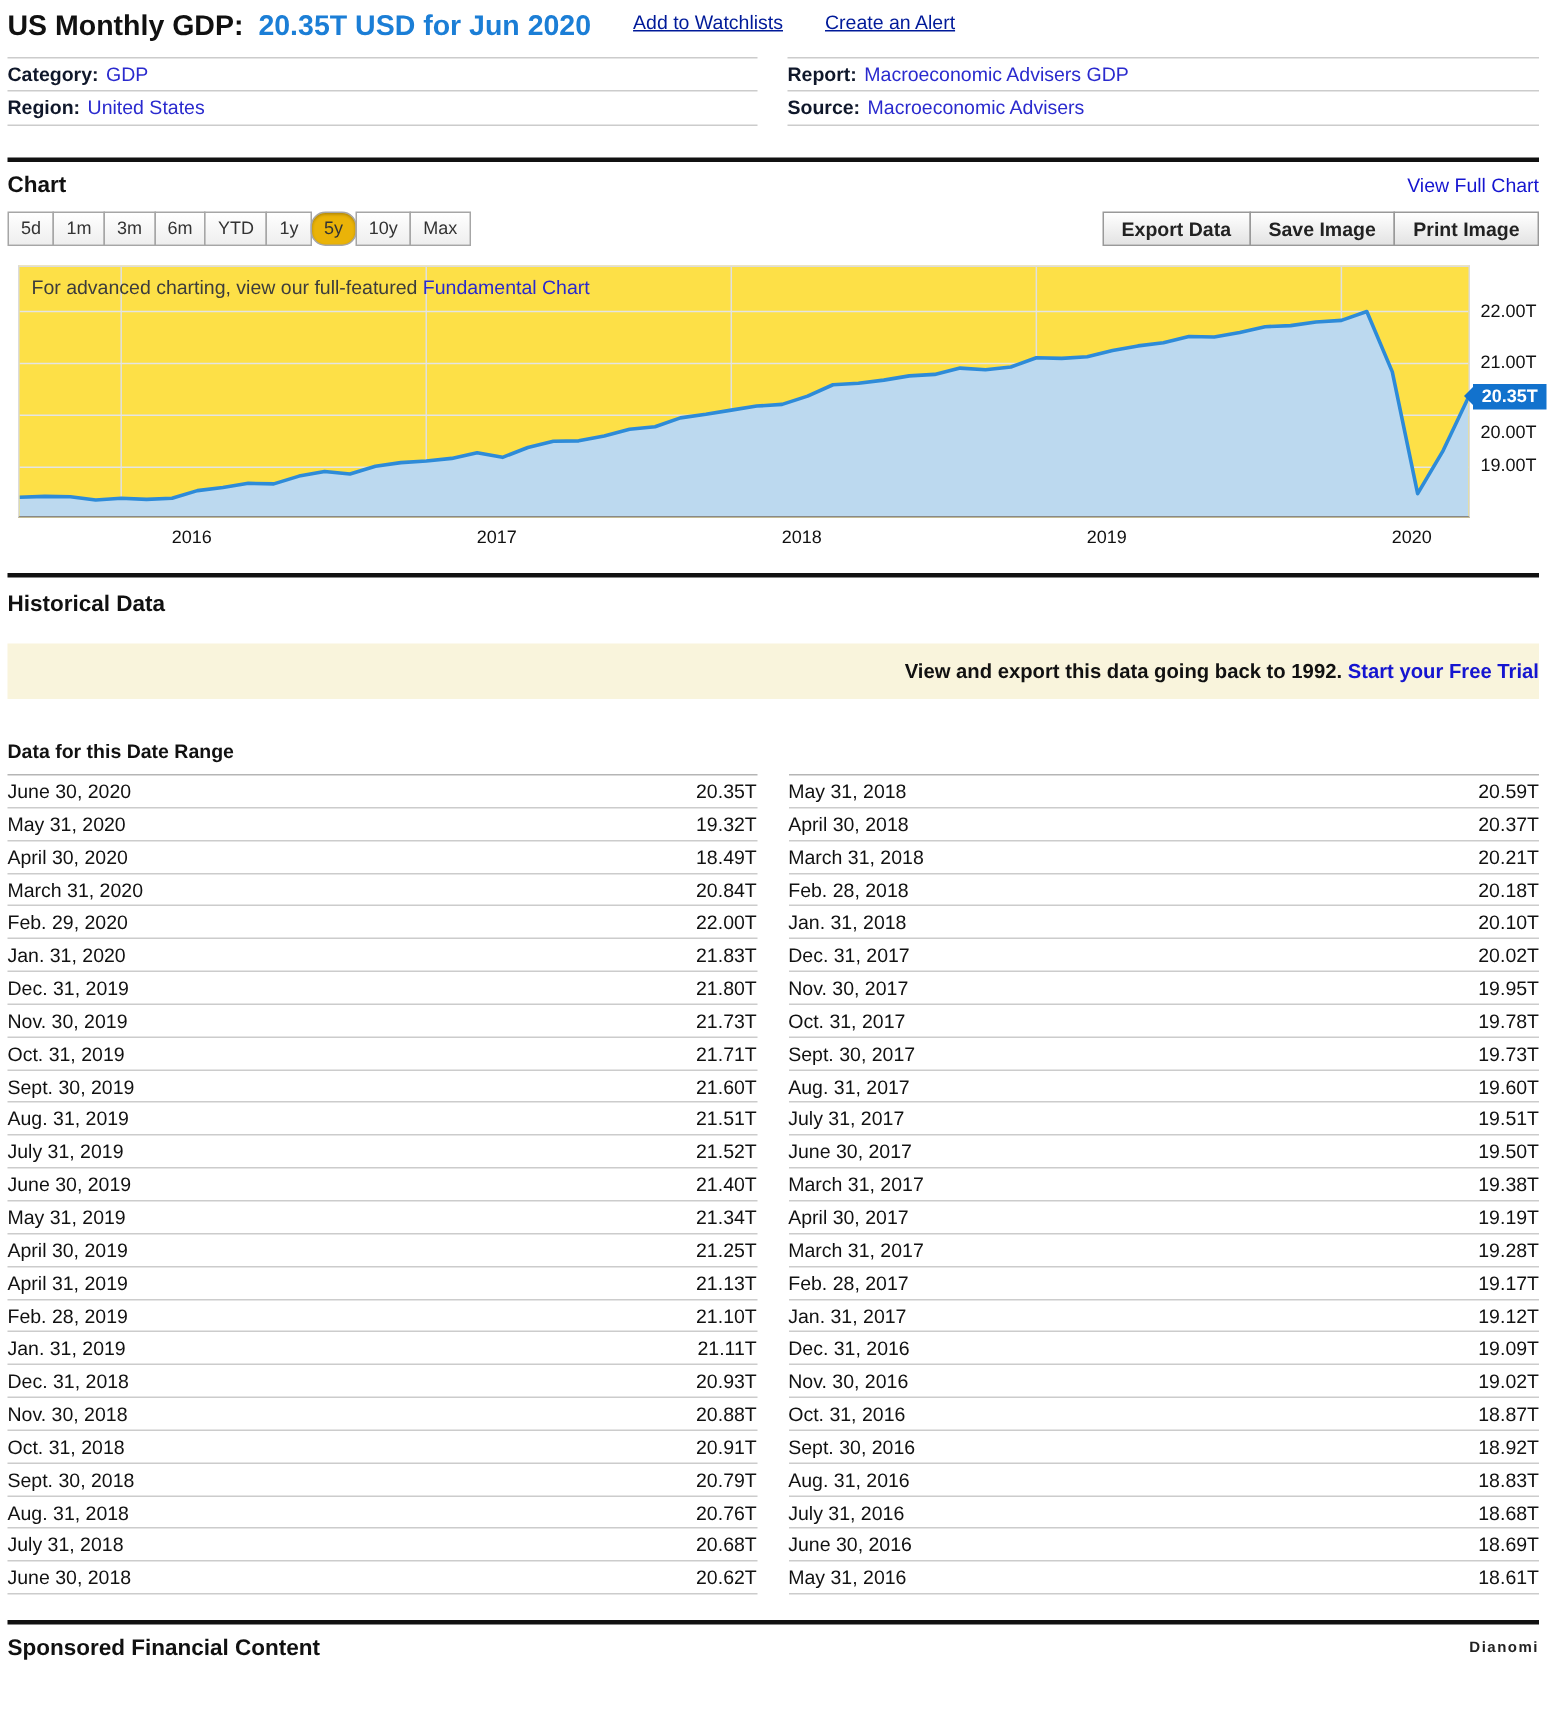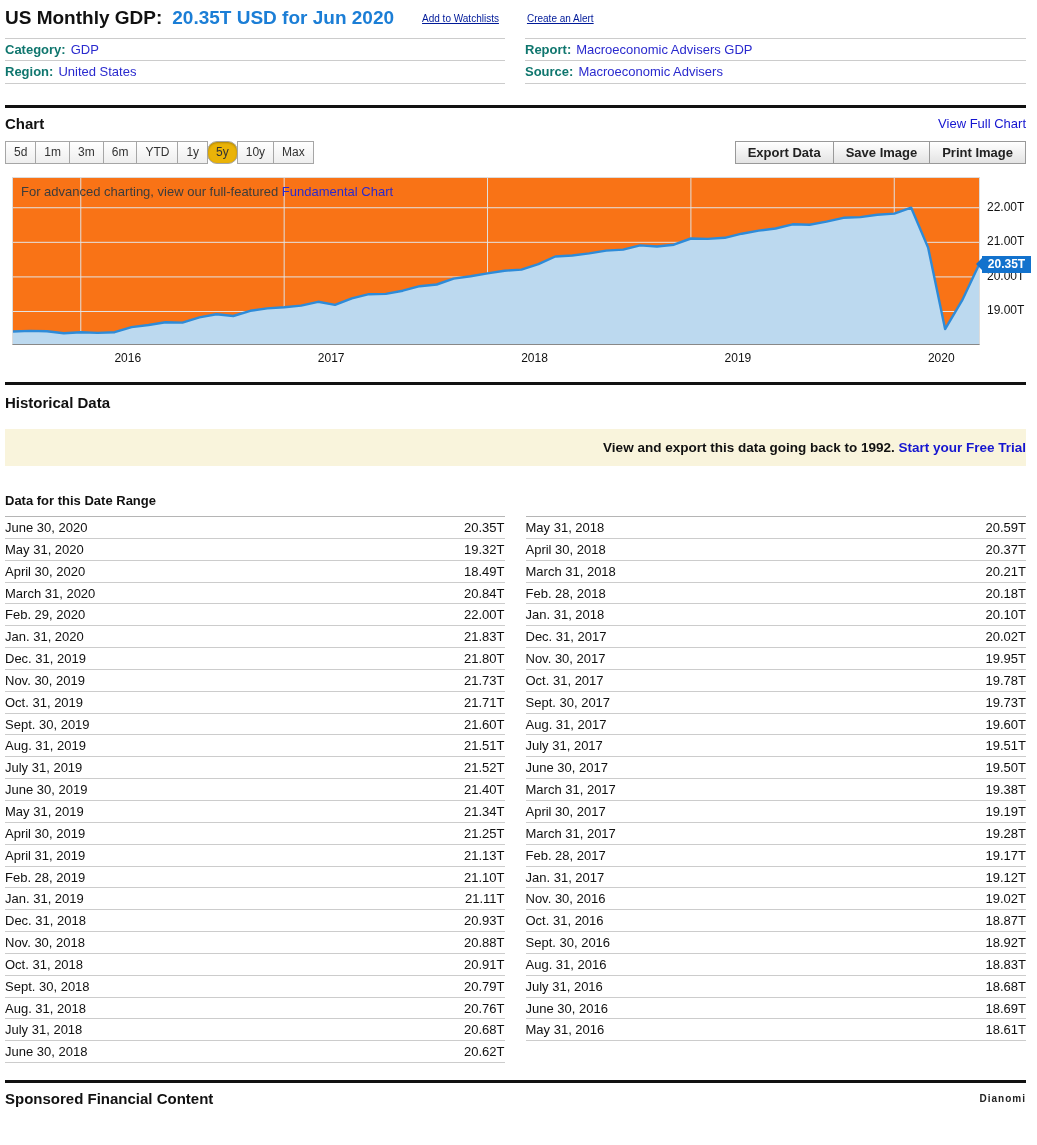--- a/index.html
+++ b/index.html
@@ -1,32 +1,32 @@
 <!DOCTYPE html>
 <html><head>
 <meta charset="utf-8">
 <style>
   * { box-sizing: border-box; }
   html,body { margin:0; padding:0; background:#fff; }
   body { width:1037px; font-family:"Liberation Sans", sans-serif; color:#000; }
   .content { margin:0 11px 0 5px; }
 
   
-  .header-row { display:flex; align-items:center; padding-top:7px; }
+  .header-row { display:flex; align-items:flex-start; padding-top:7px; }
   .page-title { font-size:19px; font-weight:bold; color:#111; }
   .page-title-value { font-size:19px; font-weight:bold; color:#1b7ed6; margin-left:10px; }
-  .hdr-link { font-size:10px; color:#001a99; text-decoration:underline; margin-left:28px; cursor:pointer; }
+  .hdr-link { font-size:13px; color:#001a99; text-decoration:underline; margin-left:28px; cursor:pointer; }
 
   
   .info-grid { display:flex; gap:20px; margin-top:9px; }
   .info-col { width:500px; }
   .info-col.right { width:501px; }
   .info-row { height:23px; line-height:22px; border-bottom:1px solid #ccc; font-size:13px; }
   .info-col .info-row:first-child { border-top:1px solid #ccc; }
-  .info-label { font-weight:bold; color:#0f766e; }
+  .info-label { font-weight:bold; color:#0f172a; }
   .info-link { color:#2a2ace; margin-left:5px; text-decoration:none; cursor:pointer; }
 
   .black-divider { height:3px; background:#111; }
   .div1 { margin-top:21px; }
   .div2 { margin-top:13px; }
   .div3 { margin-top:17px; }
 
   
   .chart-head-row { display:flex; justify-content:space-between; align-items:center; margin-top:7px; }
   .section-heading { font-size:15px; font-weight:bold; color:#111; }
@@ -38,21 +38,21 @@
                background:linear-gradient(#ffffff,#eeeeee); border:1px solid #a6a6a6;
                margin-left:-1px; cursor:pointer; text-align:center; }
   .range-btn:first-child { margin-left:0; }
   .range-btn.selected { background:#eab308; box-shadow:inset 0 1px 2px rgba(0,0,0,.25);border-radius:10px; }
   .action-group { display:flex; }
   .action-btn { height:23px; padding:0 12px; font-size:13px; font-weight:bold; line-height:21px;
                 color:#222; background:linear-gradient(#ffffff,#e3e3e3); border:1px solid #999;
                 margin-left:-1px; cursor:pointer; }
 
   .chart-wrap { position:relative; margin-top:13px; height:192px; }
-  .plot { position:absolute; left:7px; top:0; width:968px; height:168px; background:#f97316;
+  .plot { position:absolute; left:7px; top:0; width:968px; height:168px; background:#fde047;
           border:1px solid #dcdcdc; border-bottom:1px solid #888; }
   .plot svg { position:absolute; left:0; top:0; }
   .overlay-note { position:absolute; left:8px; top:6px; font-size:13px; color:#3c3c3c; }
   .overlay-note a { color:#2a2ace; text-decoration:none; cursor:pointer; }
   .ylabel { position:absolute; left:982px; width:50px; font-size:12px; color:#111; }
   .xlabel { position:absolute; top:174px; width:40px; text-align:center; font-size:12px; color:#111;margin-left:48px; }
   .value-badge { position:absolute; left:977px; width:49px; height:17px; background:#1272cd;
                  color:#fff; font-size:12px; font-weight:bold; text-align:center; line-height:17px; z-index:3; }
   .badge-arrow { position:absolute; left:-6px; top:2px; width:0; height:0;
                  border-top:6.5px solid transparent; border-bottom:6.5px solid transparent;
@@ -147,21 +147,21 @@
           <line x1="0" y1="29.741666666666646" x2="966" y2="29.741666666666646" stroke="#e4e4e4" stroke-width="1"></line>
           <path d="M0.0,153.5L16.9,152.9L33.9,153.2L50.8,155.3L67.8,154.2L84.7,154.9L101.7,154.2L118.6,149.1L135.6,147.0L152.5,144.2L169.5,144.6L186.4,139.4L203.4,136.3L220.3,138.0L237.3,132.8L254.2,130.4L271.2,129.3L288.1,127.6L305.1,123.8L322.0,126.9L338.9,120.3L355.9,116.2L372.8,115.9L389.8,112.7L406.7,108.2L423.7,106.5L440.6,100.6L457.6,98.2L474.5,95.4L491.5,92.7L508.4,91.6L525.4,86.1L542.3,78.5L559.3,77.5L576.2,75.4L593.2,72.6L610.1,71.6L627.1,67.4L644.0,68.5L660.9,66.7L677.9,60.5L694.8,60.9L711.8,59.8L728.7,55.7L745.7,52.6L762.6,50.5L779.6,46.3L796.5,46.7L813.5,43.6L830.4,39.8L847.4,39.1L864.3,36.7L881.3,35.6L898.2,29.7L915.2,69.9L932.1,151.1L949.1,122.4L966.0,86.8L966,166L0,166Z" fill="#bcd9ef" stroke="none"></path>
           <path d="M0.0,153.5L16.9,152.9L33.9,153.2L50.8,155.3L67.8,154.2L84.7,154.9L101.7,154.2L118.6,149.1L135.6,147.0L152.5,144.2L169.5,144.6L186.4,139.4L203.4,136.3L220.3,138.0L237.3,132.8L254.2,130.4L271.2,129.3L288.1,127.6L305.1,123.8L322.0,126.9L338.9,120.3L355.9,116.2L372.8,115.9L389.8,112.7L406.7,108.2L423.7,106.5L440.6,100.6L457.6,98.2L474.5,95.4L491.5,92.7L508.4,91.6L525.4,86.1L542.3,78.5L559.3,77.5L576.2,75.4L593.2,72.6L610.1,71.6L627.1,67.4L644.0,68.5L660.9,66.7L677.9,60.5L694.8,60.9L711.8,59.8L728.7,55.7L745.7,52.6L762.6,50.5L779.6,46.3L796.5,46.7L813.5,43.6L830.4,39.8L847.4,39.1L864.3,36.7L881.3,35.6L898.2,29.7L915.2,69.9L932.1,151.1L949.1,122.4L966.0,86.8" fill="none" stroke="#2e8bd8" stroke-width="2.4" stroke-linejoin="round"></path>
         </svg>
       <div class="overlay-note">
         <span>For advanced charting, view our full-featured </span><a>Fundamental Chart</a>
       </div>
     </div>
     <div id="yLabels">
         <div class="ylabel" style="top: 126.492px;">19.00T</div>
-        <div class="ylabel" style="top: 92px;">20.00T</div>
+        <div class="ylabel" style="top: 104px;">20.00T</div>
         <div class="ylabel" style="top: 57.325px;">21.00T</div>
         <div class="ylabel" style="top: 22.7417px;">22.00T</div>
       </div>
     <div id="xLabels">
         <div class="xlabel" style="left: 54.7895px;">2016</div>
         <div class="xlabel" style="left: 258.158px;">2017</div>
         <div class="xlabel" style="left: 461.526px;">2018</div>
         <div class="xlabel" style="left: 664.895px;">2019</div>
         <div class="xlabel" style="left: 868.263px;">2020</div>
       </div>
@@ -348,20 +348,24 @@
         </div>
         <div class="drow">
           <span>Feb. 28, 2017</span>
           <span class="val">19.17T</span>
         </div>
         <div class="drow">
           <span>Jan. 31, 2017</span>
           <span class="val">19.12T</span>
         </div>
         <div class="drow">
+          <span>Dec. 31, 2016</span>
+          <span class="val">19.09T</span>
+        </div>
+        <div class="drow">
           <span>Nov. 30, 2016</span>
           <span class="val">19.02T</span>
         </div>
         <div class="drow">
           <span>Oct. 31, 2016</span>
           <span class="val">18.87T</span>
         </div>
         <div class="drow">
           <span>Sept. 30, 2016</span>
           <span class="val">18.92T</span>

